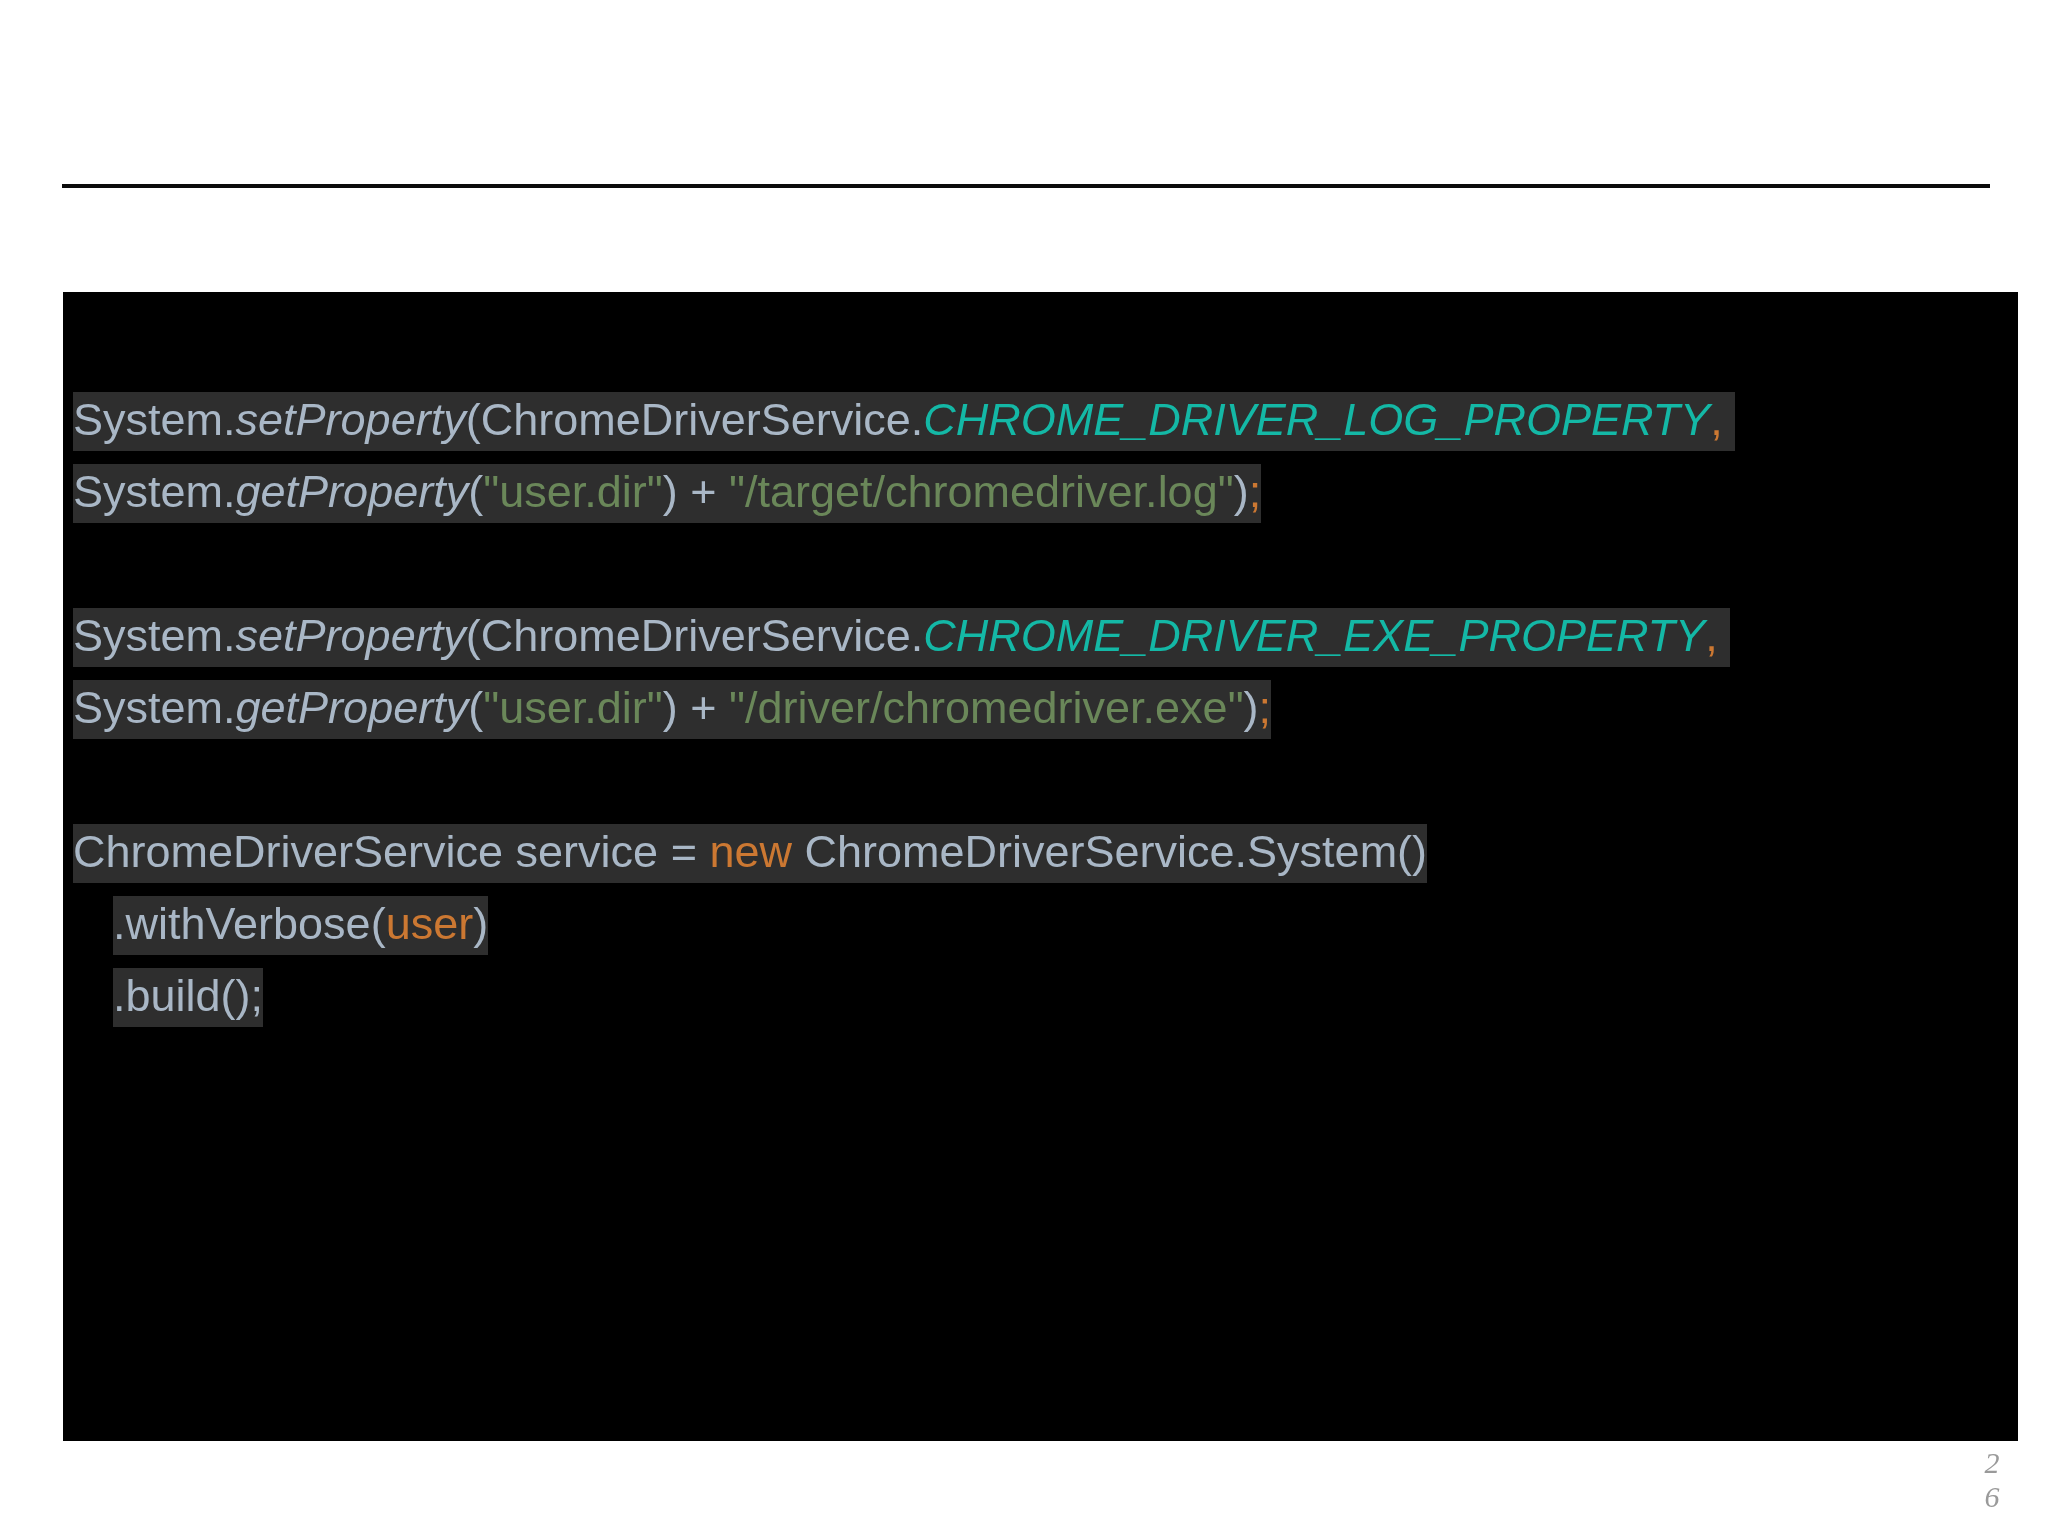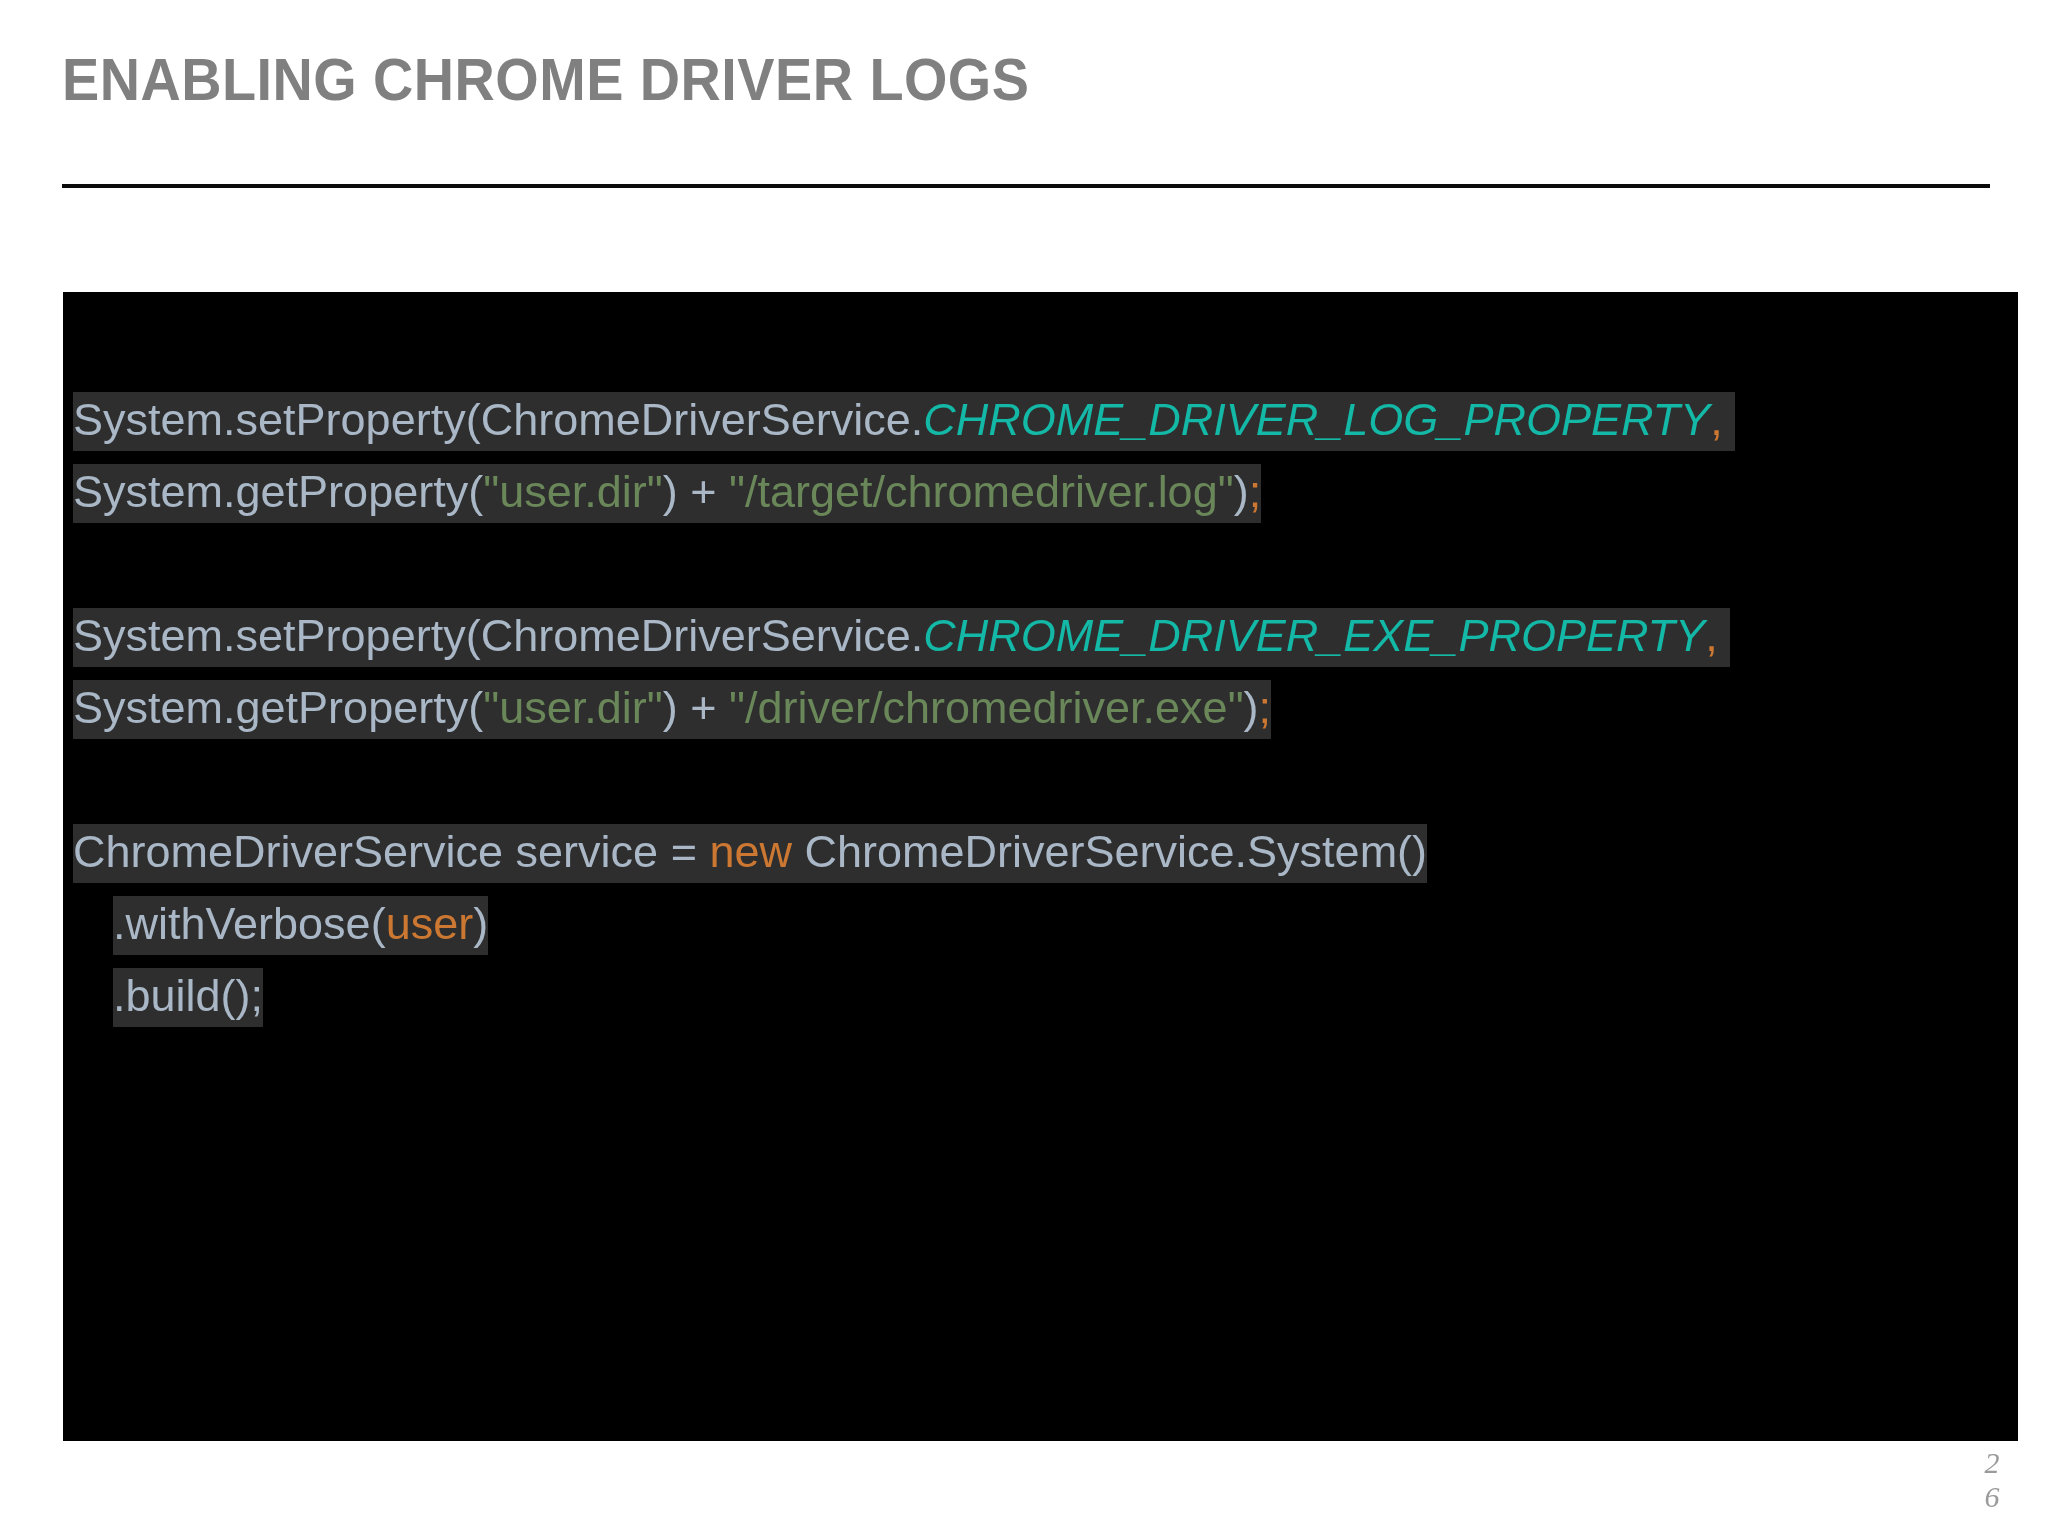--- a/index.html
+++ b/index.html
@@ -90,21 +90,21 @@
   }
 
   .hl {
     background: #2e2e2e;
     box-decoration-break: clone;
     -webkit-box-decoration-break: clone;
     padding: 2px 0 6px 0;
   }
 
   .id   { color: #a9b7c6; }
-  .it   { }
+  .it   { font-style: italic; }
   .cons { color: #14b8a6; font-style: italic; }
   .str  { color: #6a8759; }
   .kw   { color: #cc7832; }
   .pun  { color: #cc7832; }
 
   .indent { display: inline-block; width: 40px; }
 
   
   .page-number {
     position: absolute;
@@ -118,23 +118,20 @@
     line-height: 34px;
     color: #9a9a9a;
   }
   .page-number span { display: block; }
 </style>
 </head>
 <body>
 
 <div class="slide">
 
-  <div class="title-block">
-    <div class="slide-title">ENABLING CHROME DRIVER LOGS</div>
-  </div>
   <div class="title-rule"></div>
 
   <div class="code-panel">
     <div class="code-inner">
 
       <div class="stmt">
         <div class="cline wrapblk"><span class="hl"><span class="id">System.</span><span class="id it">setProperty</span><span class="id">(ChromeDriverService.</span><span class="cons">CHROME_DRIVER_LOG_PROPERTY</span><span class="pun">,</span><span class="id"> System.</span><span class="id it">getProperty</span><span class="id">(</span><span class="str">"user.dir"</span><span class="id">) + </span><span class="str">"/target/chromedriver.log"</span><span class="id">)</span><span class="pun">;</span></span></div>
       </div>
 
       <div class="stmt">

